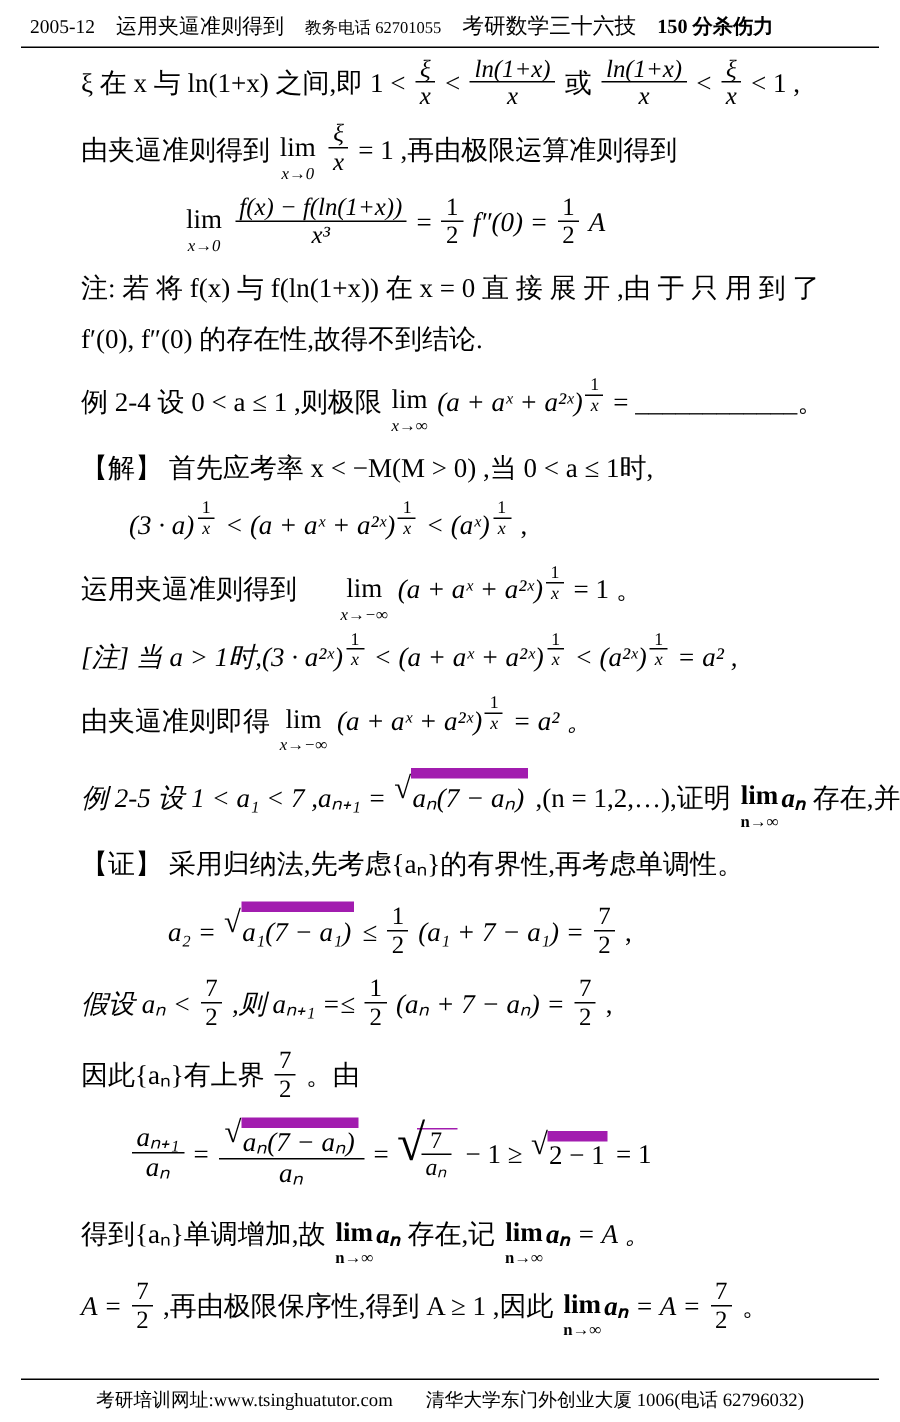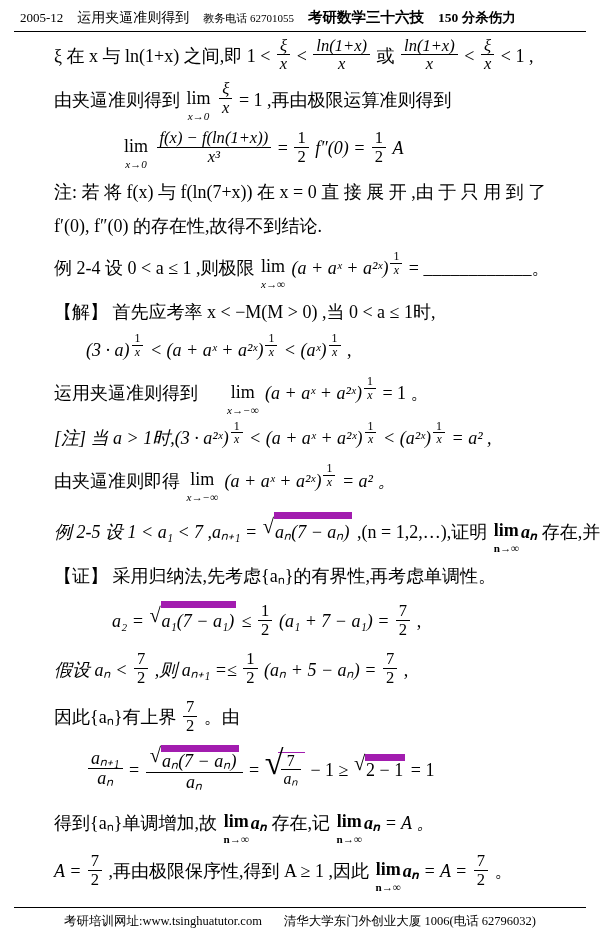--- a/index.html
+++ b/index.html
@@ -28,28 +28,28 @@
     justify-content: flex-start;
     gap: 14px;
     font-size: 13.5px;
     padding: 8px 6px 4px 6px;
     border-bottom: 1.3px solid #000;
     white-space: nowrap;
   }
   .header .h-date { font-size: 13px; }
   .header .h-org { font-size: 14px; }
   .header .h-tel { font-size: 11px; }
-  .header .h-title { font-size: 14.5px; font-weight: bold; text-align: center; }
+  .header .h-title { font-size: 14.5px; font-weight: normal; text-align: center; }
   .header .h-sub { font-size: 13.5px; font-weight: bold; }
 
   .footer {
     position: absolute;
     left: 14px;
     right: 14px;
-    bottom: 18px;
+    bottom: 6px;
     border-top: 1.3px solid #000;
     padding-top: 5px;
     font-size: 12.5px;
     display: flex;
     justify-content: center;
     gap: 22px;
     white-space: nowrap;
   }
 
   .content {
@@ -152,21 +152,21 @@
       <span class="lim"><span class="op">lim</span><span class="sub mi">x→0</span></span>
       <span class="frac"><span class="num mi">f(x) − f(ln(1+x))</span><span class="den mi">x³</span></span>
       <span>=</span>
       <span class="frac"><span class="num">1</span><span class="den">2</span></span>
       <span class="mi">f″(0) =</span>
       <span class="frac"><span class="num">1</span><span class="den">2</span></span>
       <span class="mi">A</span>
     </div>
 
     <div class="line indent1 gap-top">
-      <span>注: 若 将 f(x) 与 f(ln(7+x)) 在 x = 0 直 接 展 开 ,由 于 只 用 到 了</span>
+      <span>注: 若 将 f(x) 与 f(ln(1+x)) 在 x = 0 直 接 展 开 ,由 于 只 用 到 了</span>
     </div>
     <div class="line indent1">
       <span>f′(0), f″(0) 的存在性,故得不到结论.</span>
     </div>
 
     <div class="line indent1 gap-top">
       <span>例 2-4 设 0 &lt; a ≤ 1 ,则极限</span>
       <span class="lim"><span class="op">lim</span><span class="sub mi">x→∞</span></span>
       <span class="mi">(a + aˣ + a²ˣ)</span><span class="frac" style="font-size:0.66em; top:-0.55em;"><span class="num">1</span><span class="den mi">x</span></span>
       <span>= ____________。</span>
@@ -225,21 +225,21 @@
       <span class="mi">(a₁ + 7 − a₁) =</span>
       <span class="frac"><span class="num">7</span><span class="den">2</span></span>
       <span>,</span>
     </div>
 
     <div class="line indent1 gap-top">
       <span class="mi">假设 aₙ &lt;</span>
       <span class="frac"><span class="num">7</span><span class="den">2</span></span>
       <span class="mi">,则  aₙ₊₁ =≤</span>
       <span class="frac"><span class="num">1</span><span class="den">2</span></span>
-      <span class="mi">(aₙ + 5 − aₙ) =</span>
+      <span class="mi">(aₙ + 7 − aₙ) =</span>
       <span class="frac"><span class="num">7</span><span class="den">2</span></span>
       <span>,</span>
     </div>
 
     <div class="line indent1 gap-top">
       <span>因此{aₙ}有上界</span>
       <span class="frac"><span class="num">7</span><span class="den">2</span></span>
       <span>。由</span>
     </div>
 

